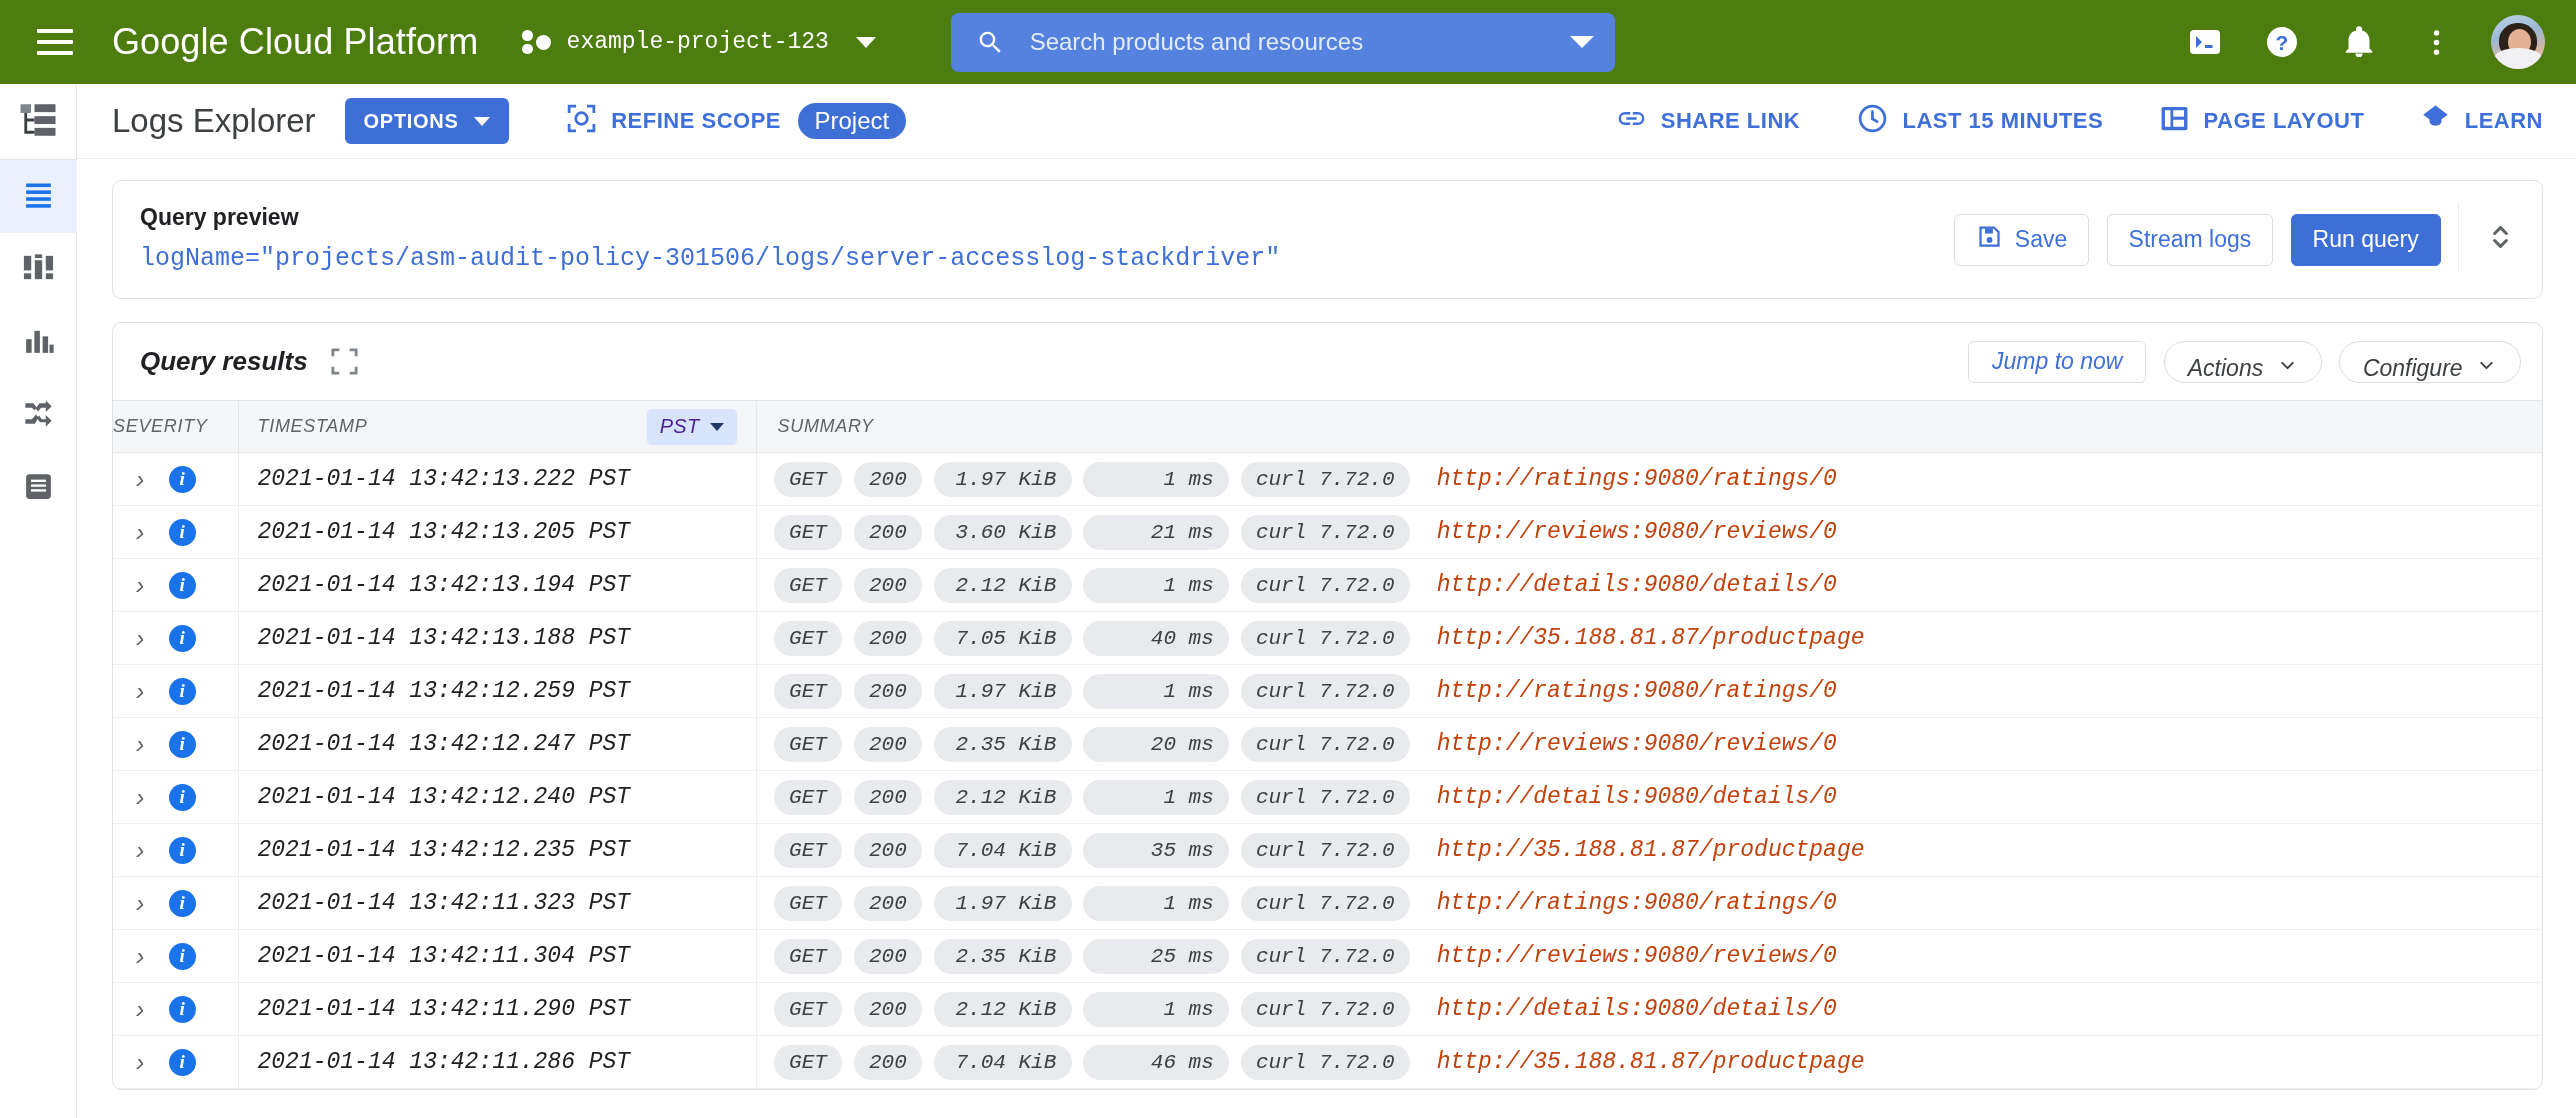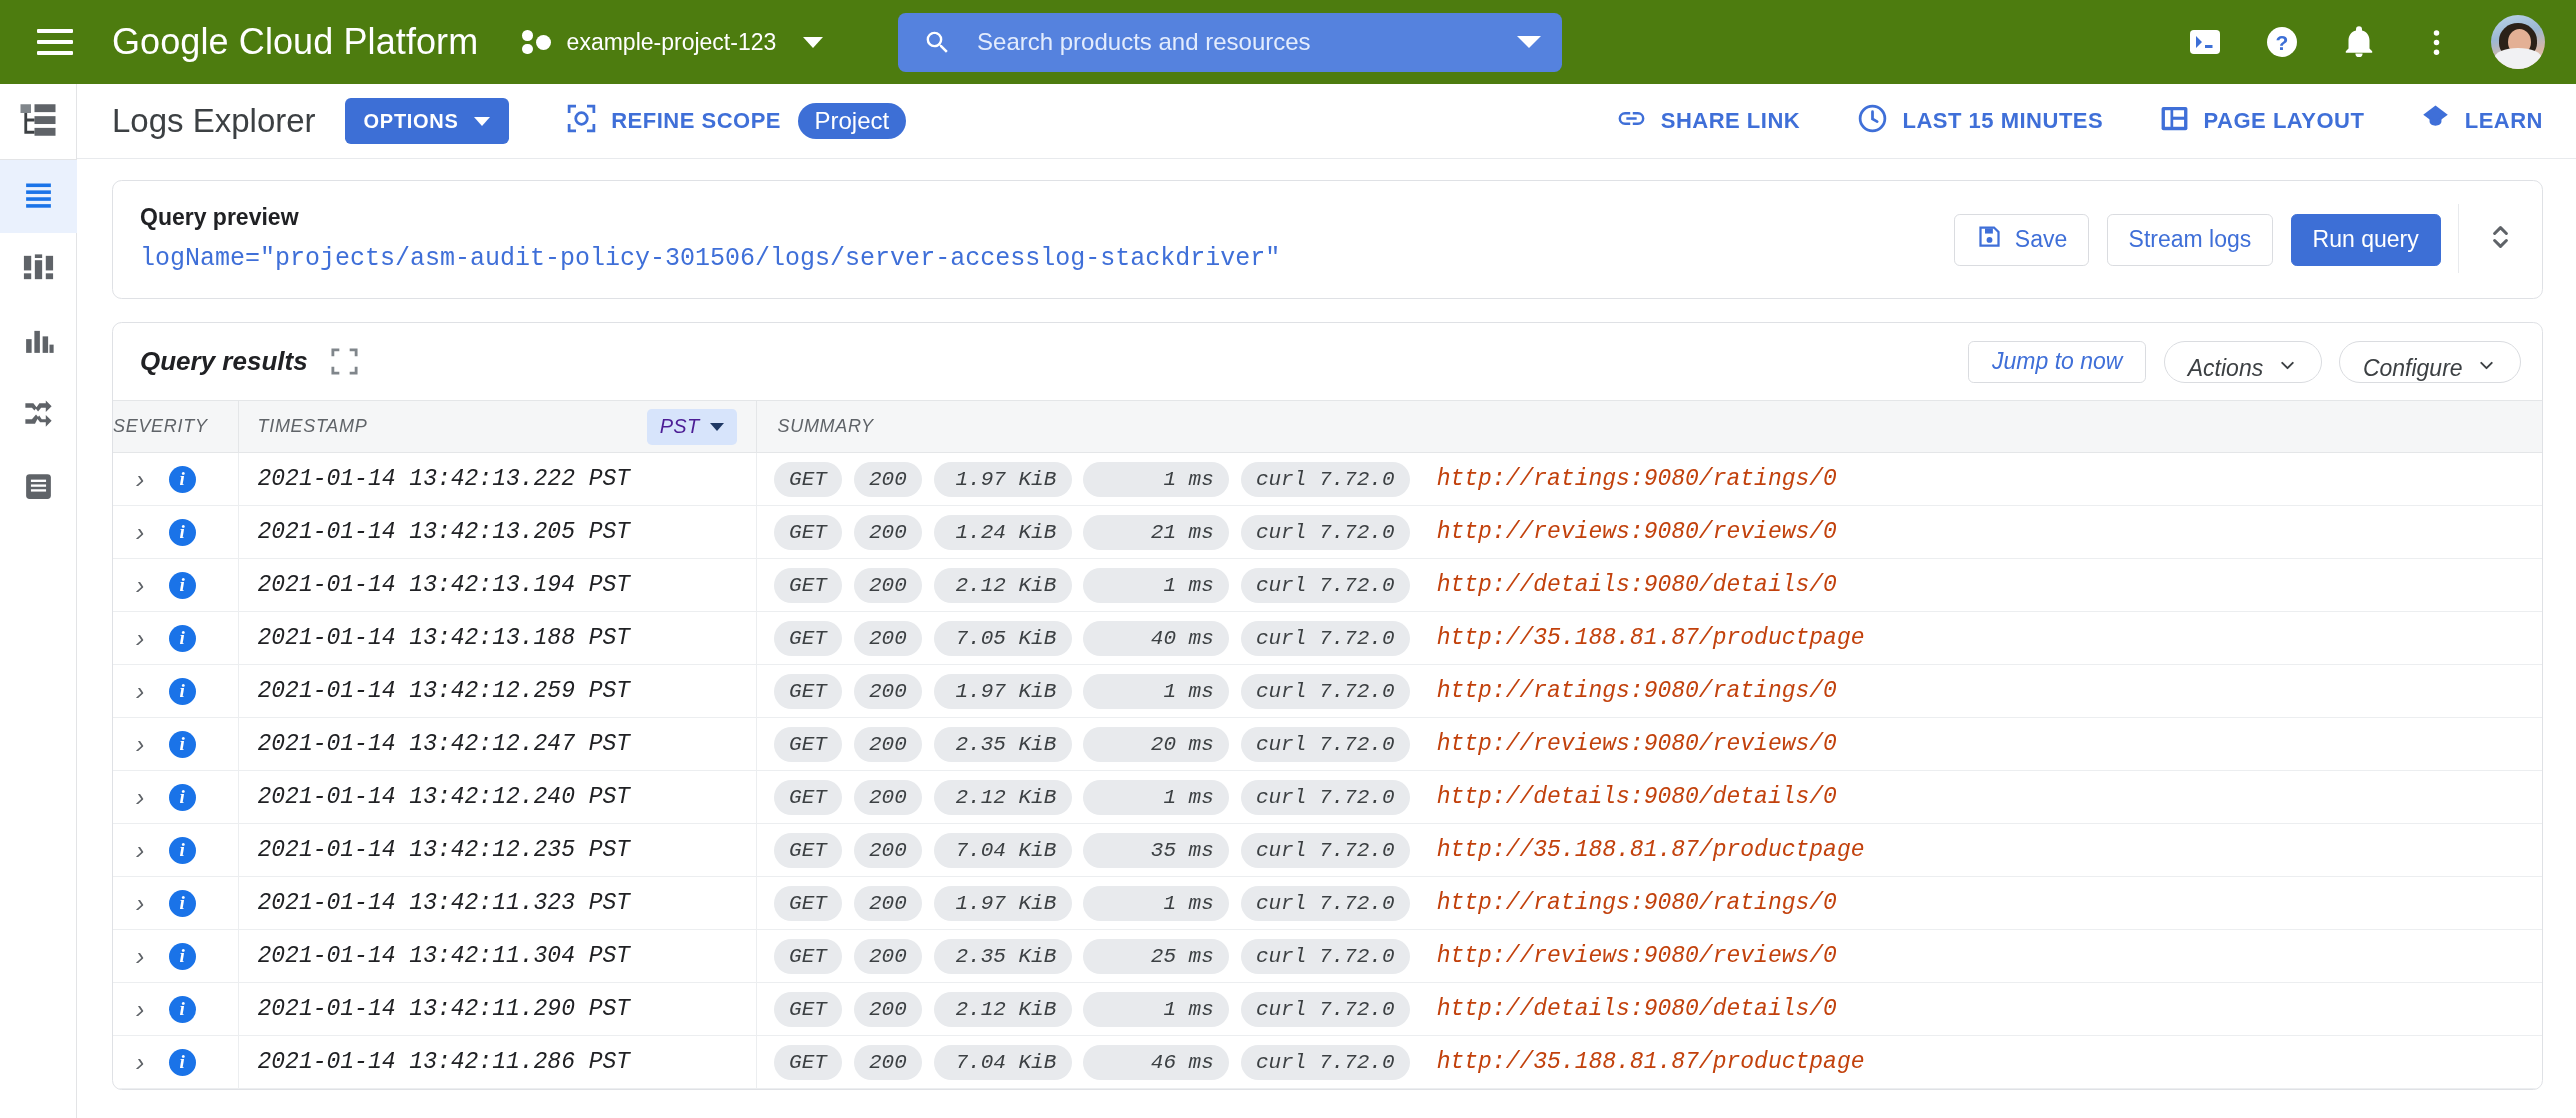--- a/index.html
+++ b/index.html
@@ -35,21 +35,21 @@
   .brand {
     color: #fff;
     font-size: 36px;
     letter-spacing: 0.1px;
     margin-left: 31px;
     white-space: nowrap;
     flex: none;
   }
   .project-chip {
     display: flex; align-items: center; gap: 15.3px;
-    margin-left: 44px; flex: none; cursor: pointer;
+    margin-left: 44px; flex: none; cursor: pointer; font-family: Liberation Mono, monospace;
   }
   .proj-dots { width: 29px; height: 31px; position: relative; flex:none; }
   .proj-dots i { position: absolute; background:#fff; border-radius:50%; display:block; }
   .proj-dots i:nth-child(1){ width:10.5px;height:10.5px; left:0; top:3.8px; }
   .proj-dots i:nth-child(2){ width:10.5px;height:10.5px; left:0; top:17.3px; }
   .proj-dots i:nth-child(3){ width:15.3px;height:15.3px; left:13.4px; top:8.6px; }
   .proj-name { color:#fff; font-size: 23px; white-space:nowrap; }
   .caret-down {
     width:0;height:0;border-left:10.5px solid transparent;border-right:10.5px solid transparent;
     border-top:11.5px solid #fff; margin-left: 11.5px; flex:none;
@@ -526,21 +526,21 @@
                 <div class="sev-cell">
                   <span class="chev">›</span>
                   <span class="sev-dot">i</span>
                 </div>
               </td>
               <td class="c-ts">2021-01-14 13:42:13.205 PST</td>
               <td>
                 <div class="sum-cell">
                   <span class="chip method">GET</span>
                   <span class="chip status">200</span>
-                  <span class="chip size">1.24 KiB</span>
+                  <span class="chip size">3.60 KiB</span>
                   <span class="chip lat">21 ms</span>
                   <span class="chip agent">curl 7.72.0</span>
                   <span class="url">http://reviews:9080/reviews/0</span>
                 </div>
               </td>
             </tr>
             <tr>
               <td class="c-sev">
                 <div class="sev-cell">
                   <span class="chev">›</span>

